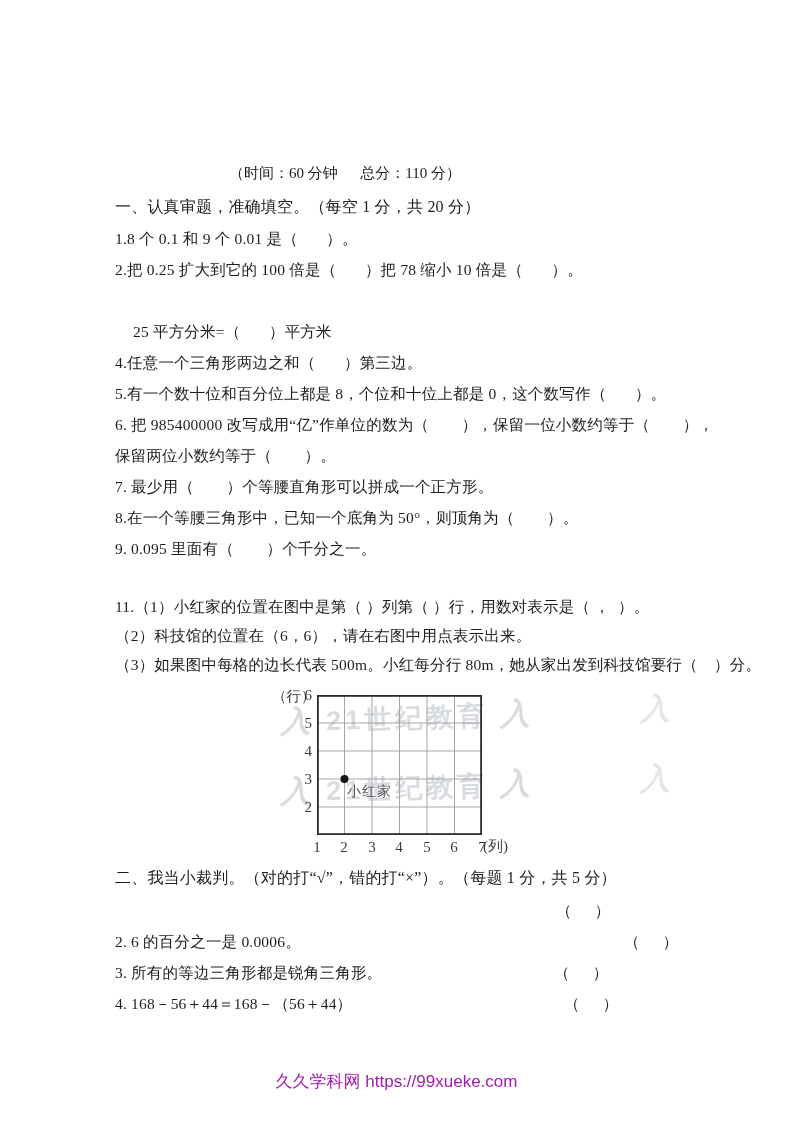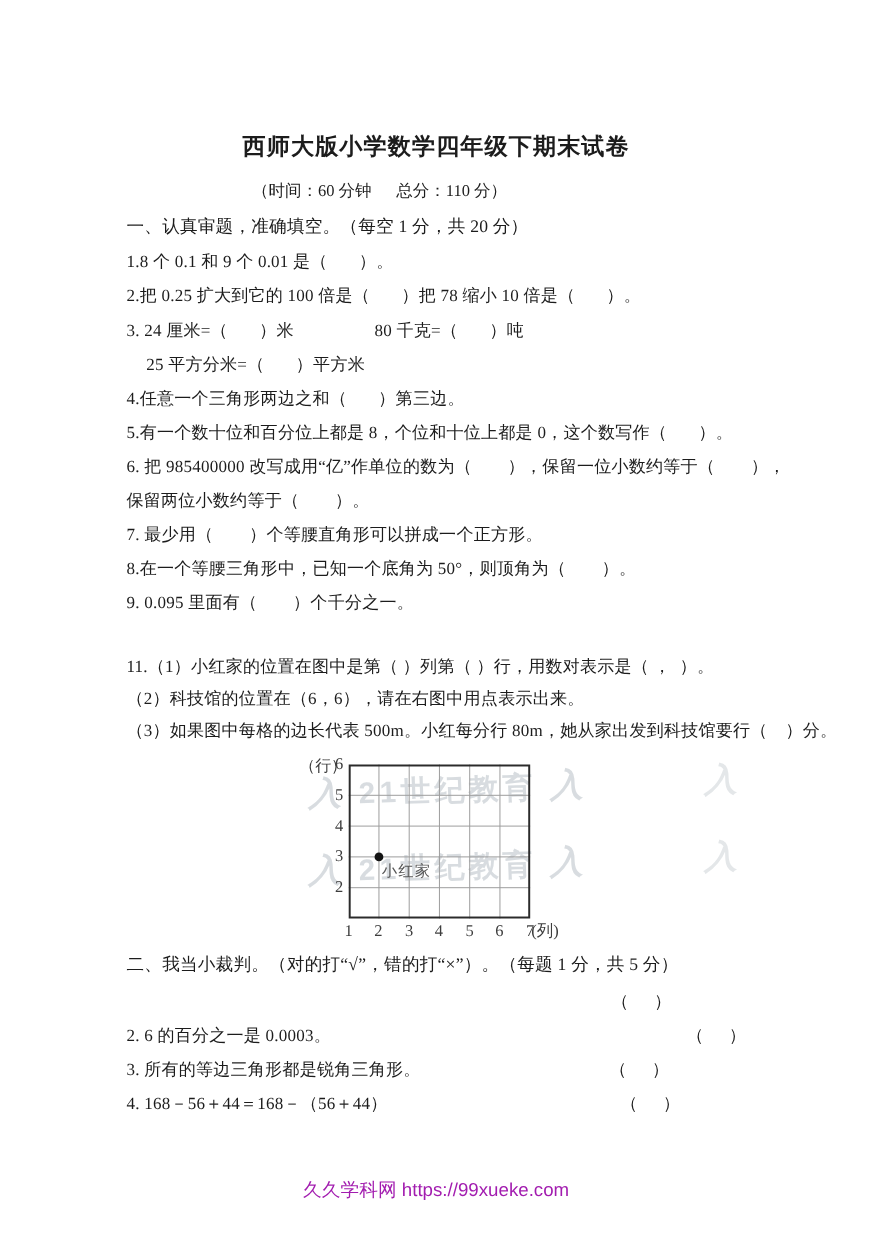--- a/index.html
+++ b/index.html
@@ -48,27 +48,25 @@
     font-size:17px;color:#a21caf;
     font-family:"Liberation Sans","DejaVu Sans",sans-serif;
     white-space:pre;
   }
 </style>
 </head>
 <body>
 
 <div class="page">
 
-  <div class="doc-title">西师大版小学数学四年级下期末试卷</div>
   <div class="doc-subtitle">（时间：60 分钟      总分：110 分）</div>
 
   <div class="line sec-head" style="top:197px">一、认真审题，准确填空。（每空 1 分，共 20 分）</div>
   <div class="line" style="top:229px">1.8 个 0.1 和 9 个 0.01 是（       ）。</div>
   <div class="line" style="top:260px">2.把 0.25 扩大到它的 100 倍是（       ）把 78 缩小 10 倍是（       ）。</div>
-  <div class="line" style="top:291px">3. 24 厘米=（       ）米                  80 千克=（       ）吨</div>
   <div class="line" style="top:322px;left:133px">25 平方分米=（       ）平方米</div>
   <div class="line" style="top:353px">4.任意一个三角形两边之和（       ）第三边。</div>
   <div class="line" style="top:384px">5.有一个数十位和百分位上都是 8，个位和十位上都是 0，这个数写作（       ）。</div>
   <div class="line" style="top:415px">6. 把 985400000 改写成用“亿”作单位的数为（        ），保留一位小数约等于（        ），</div>
   <div class="line" style="top:446px">保留两位小数约等于（        ）。</div>
   <div class="line" style="top:477px">7. 最少用（        ）个等腰直角形可以拼成一个正方形。</div>
   <div class="line" style="top:508px">8.在一个等腰三角形中，已知一个底角为 50°，则顶角为（        ）。</div>
   <div class="line" style="top:539px">9. 0.095 里面有（        ）个千分之一。</div>
   <div class="line" style="top:597px">11.（1）小红家的位置在图中是第（ ）列第（ ）行，用数对表示是（ ，  ）。</div>
   <div class="line" style="top:626px">（2）科技馆的位置在（6，6），请在右图中用点表示出来。</div>
@@ -122,21 +120,21 @@
     <span class="tick xtick" style="left:149px;top:154px">5</span>
     <span class="tick xtick" style="left:176px;top:154px">6</span>
     <span class="tick xtick" style="left:204px;top:154px">7</span>
     <span class="fig-label" style="left:213px;top:154px;font-size:15px">(列)</span>
   </div>
 
   <div class="line sec-head" style="top:868px">二、我当小裁判。（对的打“√”，错的打“×”）。（每题 1 分，共 5 分）</div>
 
   <span class="tf-blank" style="left:556px;top:901px">（      ）</span>
 
-  <div class="line" style="top:932px">2. 6 的百分之一是 0.0003。</div>
+  <div class="line" style="top:932px">2. 6 的百分之一是 0.0006。</div>
   <span class="tf-blank" style="left:624px;top:932px">（      ）</span>
 
   <div class="line" style="top:963px">3. 所有的等边三角形都是锐角三角形。</div>
   <span class="tf-blank" style="left:554px;top:963px">（      ）</span>
 
   <div class="line" style="top:994px">4. 168－56＋44＝168－（56＋44）</div>
   <span class="tf-blank" style="left:564px;top:994px">（      ）</span>
 
   <div class="footer">久久学科网 https://99xueke.com</div>
 

